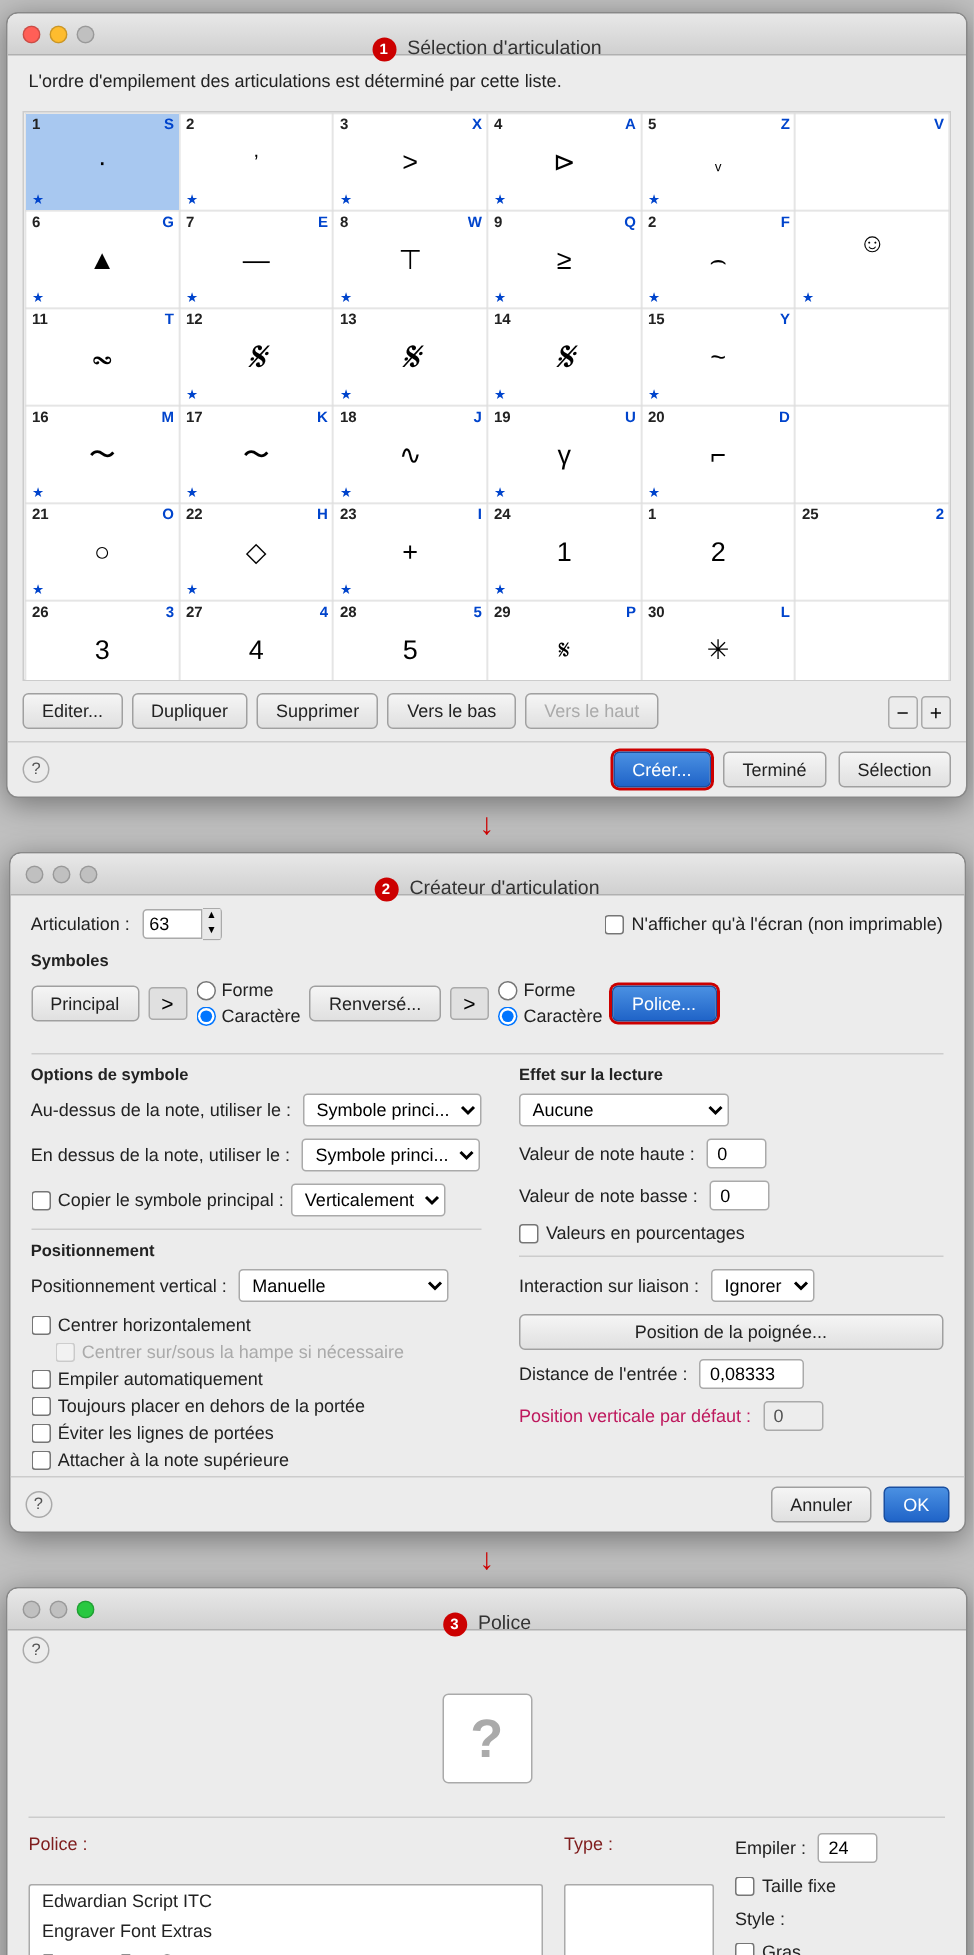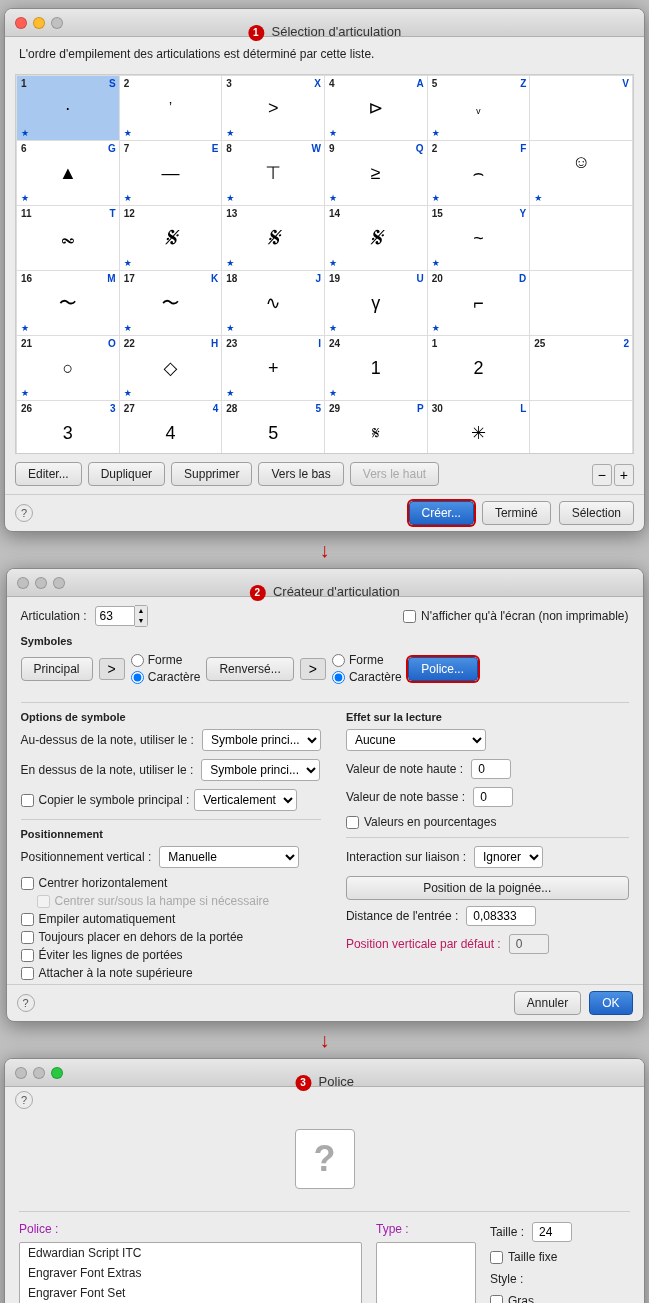--- a/index.html
+++ b/index.html
@@ -261,22 +261,22 @@
     .font-window {
       background: #ececec;
       border: 1px solid #888;
       border-radius: 8px;
       box-shadow: 0 4px 20px rgba(0,0,0,0.4);
       margin: 8px auto;
       overflow: hidden;
     }
     .font-list-label {
       font-size: 12px;
-      color: #a21caf;
-      margin-bottom: 6px;
+      color: #7f1d1d;
+      margin-bottom: 20px;
     }
     .font-listbox {
       border: 1px solid #aaa;
       background: white;
       height: 210px;
       overflow-y: scroll;
       border-radius: 2px;
     }
     .font-listbox-item {
       padding: 3px 8px;
@@ -830,21 +830,21 @@
     </div>
 
     <div style="width:100px;">
       <div class="font-list-label">Type :</div>
       <div class="font-listbox" style="height:210px;">
       </div>
     </div>
 
     <div style="min-width:140px;">
       <div class="form-row">
-        <span class="form-label">Taille :</span>
+        <span class="form-label">Empiler :</span>
         <input type="text" class="form-input small" value="24" style="">
       </div>
       <div class="checkbox-row">
         <input type="checkbox" style="">
         <span class="form-label">Taille fixe</span>
       </div>
 
       <div style="margin-top:8px;">
         <div class="form-row">
           <span class="form-label">Style :</span>

